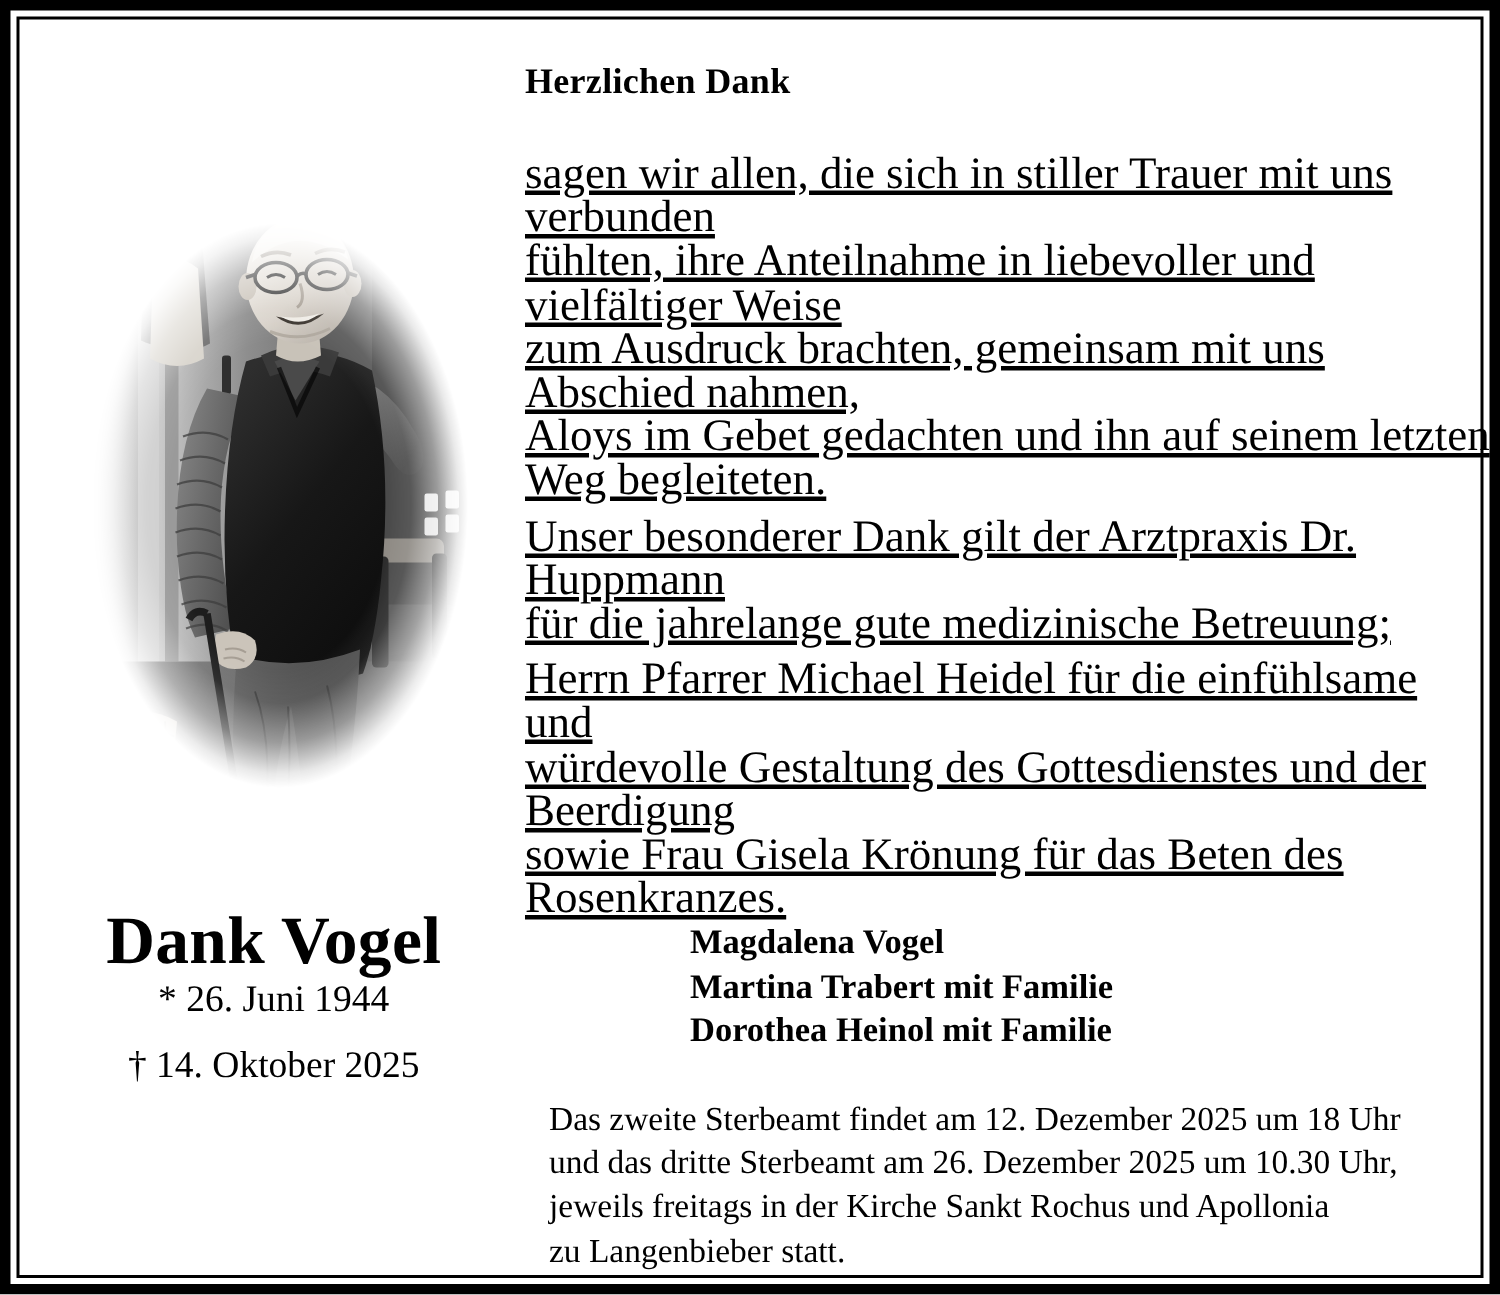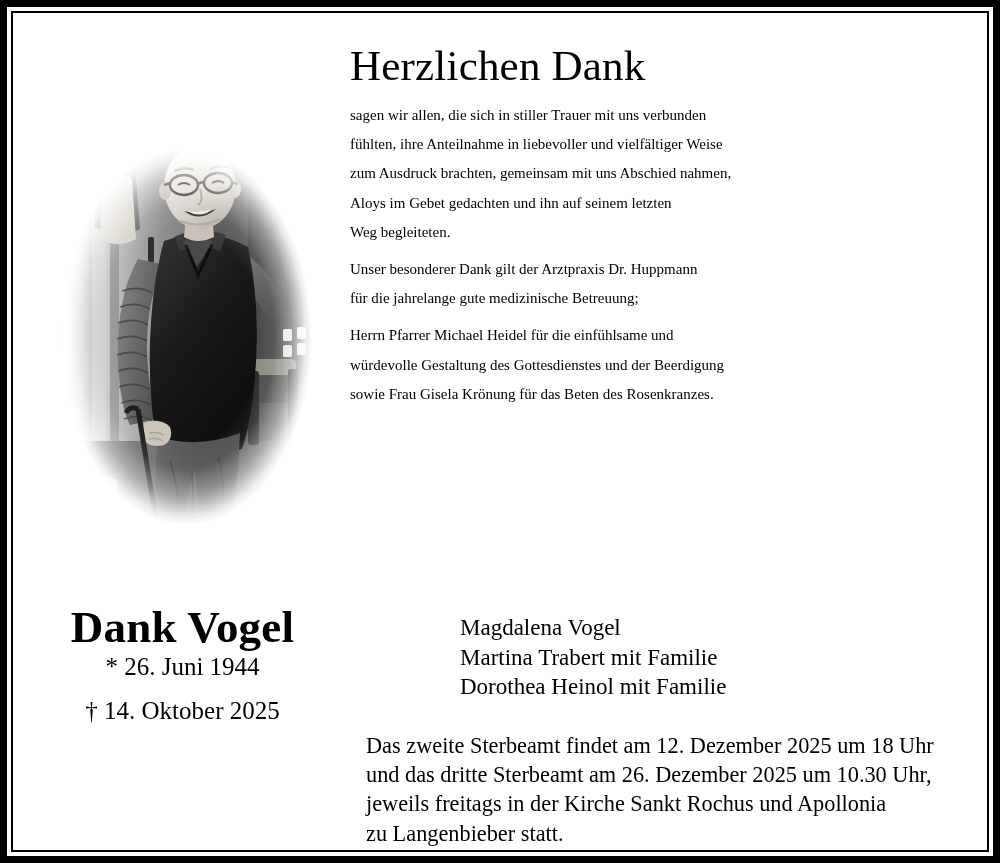--- a/index.html
+++ b/index.html
@@ -98,47 +98,48 @@
   .right-col {
     position: absolute;
     left: 337px;
     top: 0;
     width: 640px;
   }
   .headline {
     position: absolute;
     left: 0;
     top: 29px;
-    font-size: 43px;
-    font-weight: normal;
+    font-size: 24px;
+    font-weight: bold;
     line-height: 1.1;
     letter-spacing: 0.2px;
     white-space: nowrap;
   }
 
   .body-block {
     position: absolute;
     left: 0;
     top: 88px;
     width: 645px;
   }
   .para {
-    font-size: 15px;
+    font-size: 30px;
     line-height: 29.2px;
     margin: 0 0 8px 0;
     white-space: pre-line;
+    text-decoration: underline;
   }
   .para:last-child { margin-bottom: 0; }
 
   .signers {
     position: absolute;
     left: 110px;
     top: 600px;
     font-size: 23px;
-    font-weight: normal;
+    font-weight: bold;
     line-height: 29.5px;
   }
   .signer-line { white-space: nowrap; }
 
   .closing {
     position: absolute;
     left: 16px;
     top: 718px;
     width: 650px;
     font-size: 22.3px;

